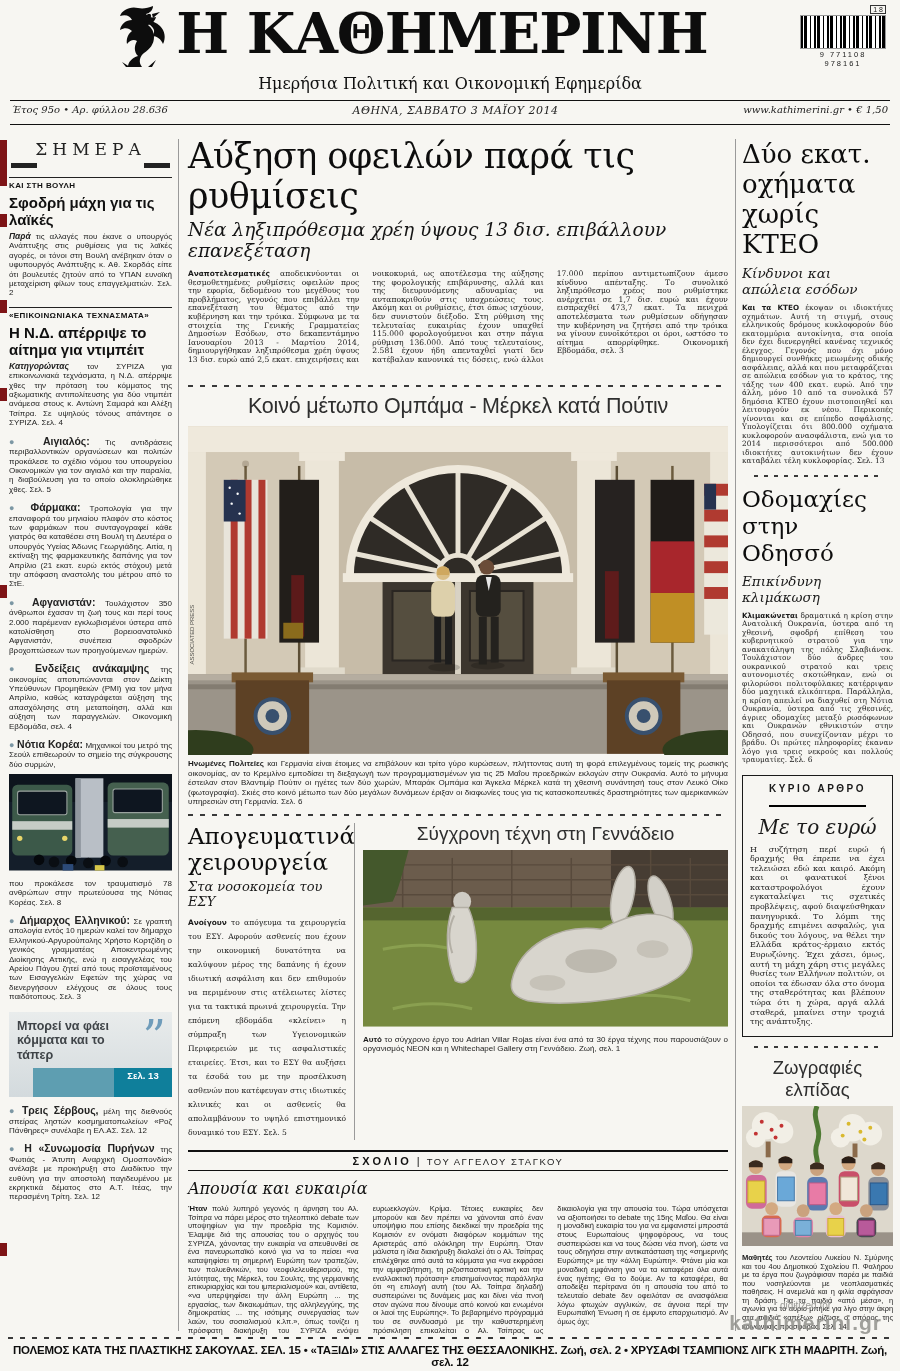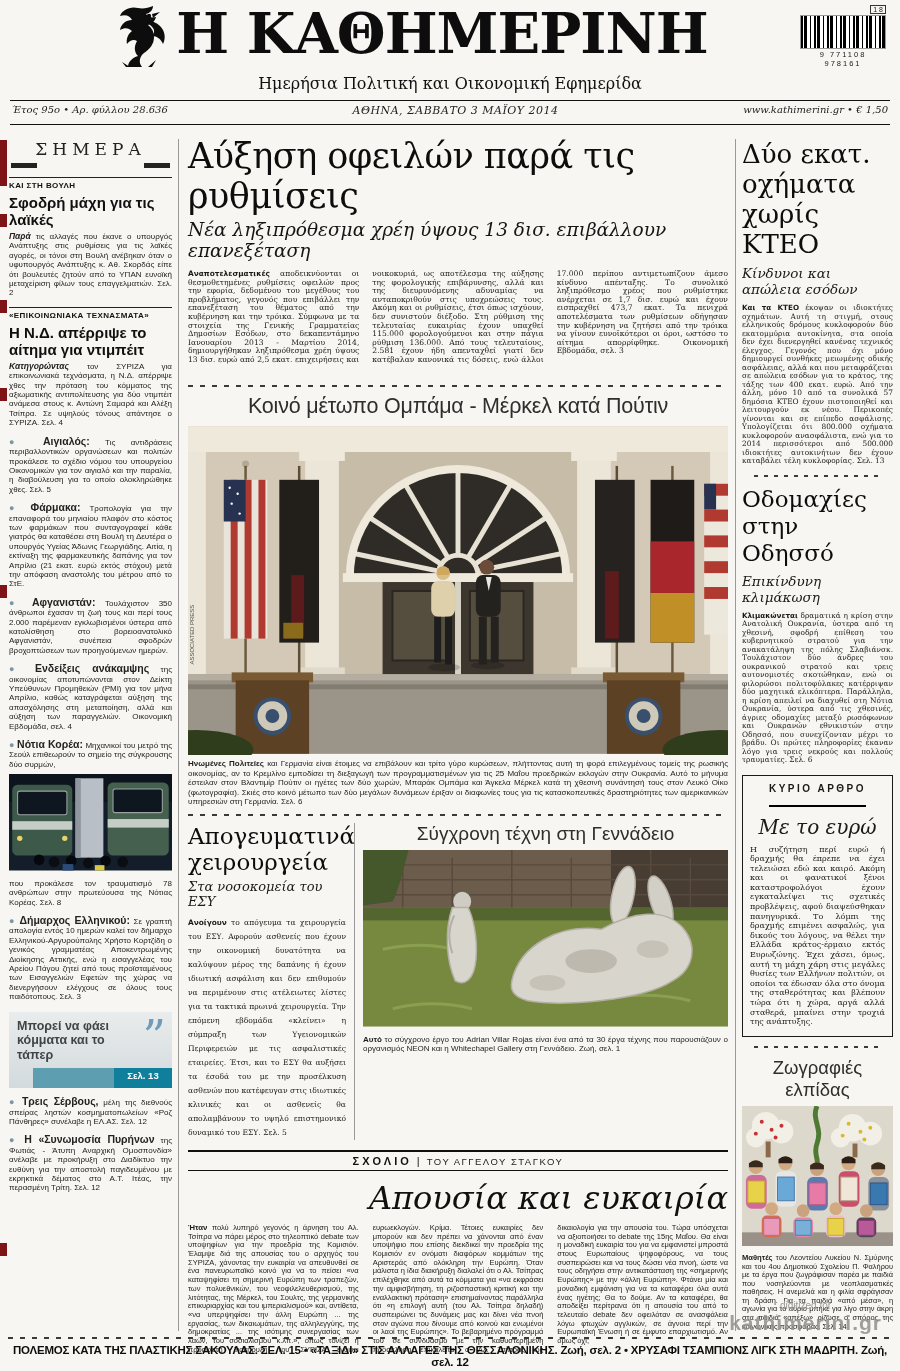--- a/index.html
+++ b/index.html
@@ -39,21 +39,21 @@
   .side-h { font-size:15px; line-height:17px; font-weight:bold; margin-top:4px; color:#101010; }
   .side-b { font-size:8px; line-height:9.4px; text-align:justify; margin-top:4px; color:#222; }
   .side-b b { font-size:8.5px;font-style:italic; }
   .bullet { margin-top:9px; font-size:8px; line-height:9.4px; text-align:justify; color:#222; }
   .bullet .dot { color:#7c97a4; font-size:9px; }
   .bullet b.big { font-size:10.5px; }
   .trainphoto { margin:5px 0 4px 0; }
   .quotebox { margin-top:10px; background:linear-gradient(#e9ecec,#d3dadd); padding:7px 6px 0 8px; position:relative; }
   .quotebox .qt { font-size:12.5px; line-height:14.5px; font-weight:bold; color:#3f4448; width:112px; }
   .quotebox .qmark { position:absolute; right:6px; top:2px; font-family:"DejaVu Serif",serif; font-size:46px; color:#6f9cba; line-height:1; }
-  .quotebar { display:flex; margin-top:6px; margin-left:-8px; margin-right:-6px; height:20px;padding-left:24px; }
+  .quotebar { display:flex; margin-top:6px; margin-left:-8px; margin-right:-6px; height:29px;padding-left:24px; }
   .quotebar .qb1 { flex:1; background:#5e9eb1; }
   .quotebar .qb2 { width:58px; background:#0f7f9b; color:#fff; font-size:9.5px; font-weight:bold; text-align:center; line-height:15px; }
 
   
   .center { position:absolute; left:188px; top:136px; width:540px; }
   .lead-h { font-family:"DejaVu Serif",serif; font-size:35px; line-height:40px; color:#0d0d0d; letter-spacing:-.5px; }
   .lead-sub { font-family:"DejaVu Serif",serif; font-style:italic; font-size:18.5px; margin-top:3px; color:#151515; }
   .lead-body { margin-top:9px; height:108px; column-count:3; column-gap:13px; column-rule:none;
        font-family:"DejaVu Serif",serif; font-size:7.6px; line-height:8.6px; text-align:justify; overflow:hidden; }
   .lead-body b { font-family:"DejaVu Sans",sans-serif; font-size:7.4px; }
@@ -69,21 +69,21 @@
   .surg-h { font-family:"DejaVu Serif",serif; font-size:23px; line-height:26px; color:#0d0d0d; }
   .surg-sub { font-family:"DejaVu Serif",serif; font-style:italic; font-size:13px; margin-top:4px; }
   .surg-b { margin-top:7px; font-family:"DejaVu Serif",serif; font-size:7.6px; line-height:14px; text-align:justify; }
   .surg-b b { font-family:"DejaVu Sans",sans-serif; font-size:7.4px; }
   .gen-h { text-align:center; font-size:19px; color:#2e2e2e; margin-bottom:5px; }
   .scholio-rule { border-top:2.5px solid #111; margin-top:10px; }
   .scholio-head { text-align:center; font-size:11px; letter-spacing:2px; padding:3px 0; color:#111; }
   .scholio-head b { letter-spacing:3px; }
   .scholio-head span.by { font-size:9.5px; letter-spacing:1.5px; color:#222; }
   .scholio-rule2 { border-top:1px solid #111; }
-  .scholio-h { text-align:right; font-family:"DejaVu Serif",serif; font-style:italic; font-size:32px; margin:8px 0 7px 0; color:#101010; }
+  .scholio-h { text-align:left; font-family:"DejaVu Serif",serif; font-style:italic; font-size:16px; margin:8px 0 7px 0; color:#101010; }
   .scholio-b { height:188px; column-count:3; column-gap:14px; font-size:7.5px; line-height:8.7px; text-align:justify; overflow:hidden; color:#1c1c1c; }
   .scholio-b b { font-size:7.8px; }
 
   
   .rightcol { position:absolute; left:742px; top:139px; width:151px; height:1196px; overflow:hidden; }
   .r-h1 { font-family:"DejaVu Serif",serif; font-size:26px; line-height:30px; color:#0d0d0d; }
   .r-h2 { font-family:"DejaVu Serif",serif; font-size:23px; line-height:27px; color:#0d0d0d; }
   .r-sub { font-family:"DejaVu Serif",serif; font-style:italic; font-size:13.5px; margin-top:6px; }
   .r-b { margin-top:7px; font-family:"DejaVu Serif",serif; font-size:7.4px; line-height:8.5px; text-align:justify; }
   .r-b b { font-family:"DejaVu Sans",sans-serif; font-size:7.2px; }

